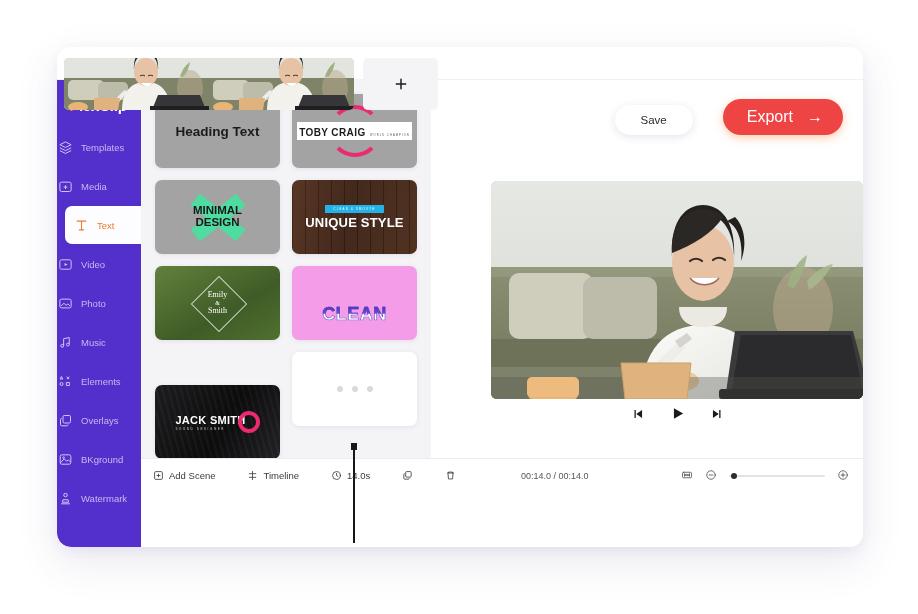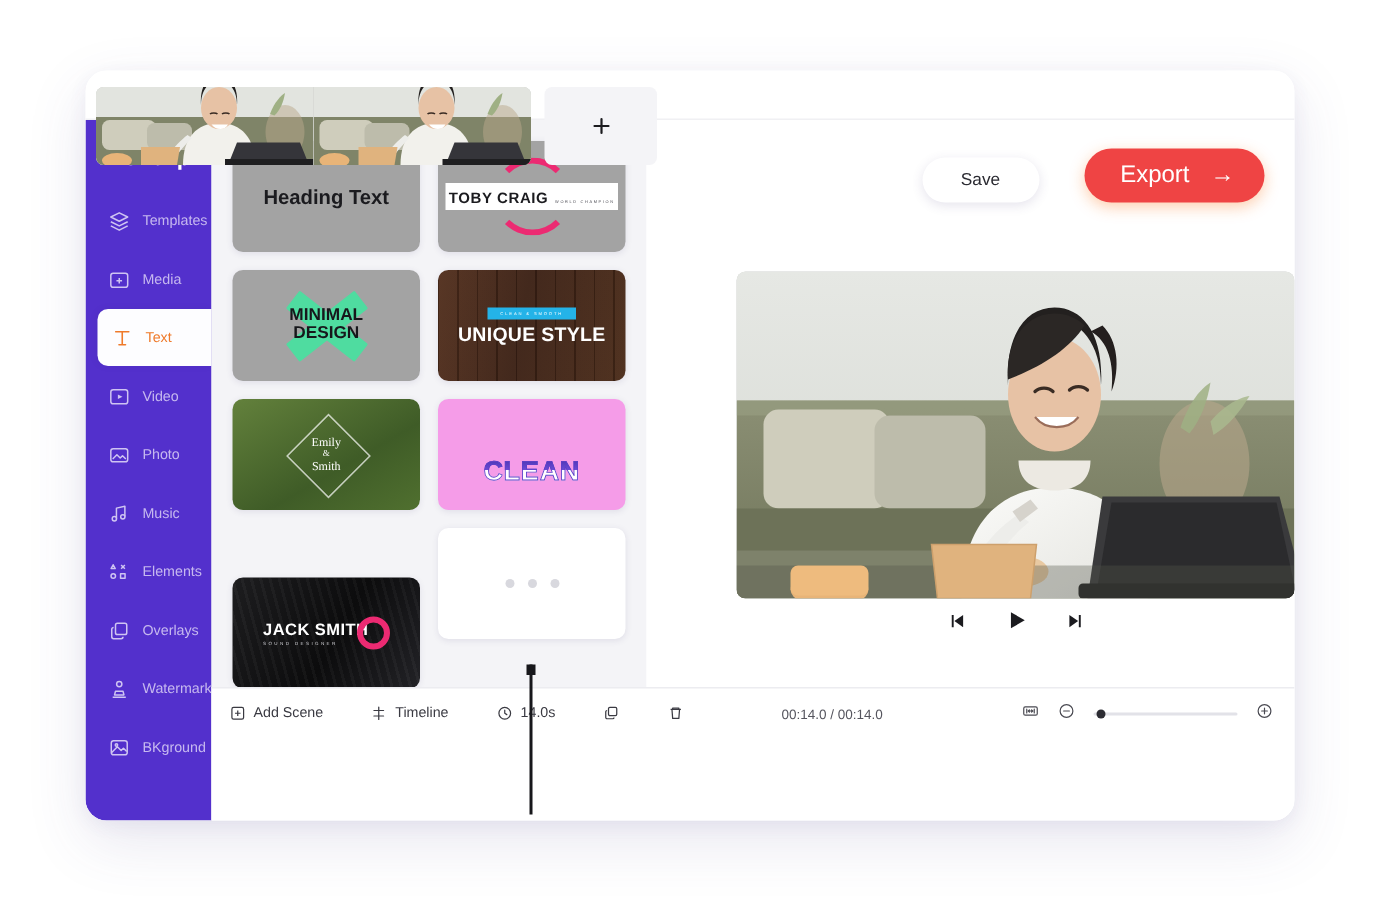--- a/index.html
+++ b/index.html
@@ -54,21 +54,20 @@
     position: absolute; left: 13px; top: 17px;
     font-size: 15px; font-weight: bold; color: #ffffff;
     letter-spacing: -.2px;
   }
   .logo .f { color: #ff7a2f; font-style: italic; }
   .nav { position: absolute; left: 0; top: 48px; width: 100%; }
   .nav-item {
     position: relative;
     height: 38px; margin-bottom: 1px;
     display: flex; align-items: center;
-    padding-left: 14px;
     color: #c6b8ef; font-size: 9.5px;
     cursor: pointer;
   }
   .nav-item .ic {
     width: 17px; height: 17px; margin-right: 7px;
     display: flex; align-items: center; justify-content: center;
     flex: 0 0 17px;
   }
   .nav-item .ic svg { display: block; }
   .nav-item.active {
@@ -388,37 +387,37 @@
                 <rect x="8" y="4" width="12" height="12" rx="2"></rect>
                   <path d="M16 18.5a2 2 0 0 1-2 2H6a2 2 0 0 1-2-2v-8a2 2 0 0 1 2-2"></path>
               </svg>
             </span>
             <span class="nav-label">Overlays</span>
           </div>
 
           <div class="nav-item">
             <span class="ic">
               <svg viewBox="0 0 24 24" width="15" height="15" fill="none" stroke="#cfc4f2" stroke-width="1.6" stroke-linejoin="round">
+                <rect x="3.5" y="4.5" width="17" height="15" rx="2.5"></rect>
+                  <path d="M4 17l6-6 4 4 2.5-2.5L20 16"></path>
+                  <circle cx="9" cy="9" r="1.3"></circle>
+              </svg>
+            </span>
+            <span class="nav-label">BKground</span>
+          </div>
+
+          <div class="nav-item">
+            <span class="ic">
+              <svg viewBox="0 0 24 24" width="15" height="15" fill="none" stroke="#cfc4f2" stroke-width="1.6" stroke-linejoin="round">
                 <circle cx="12" cy="6.5" r="2.8"></circle>
                   <path d="M8 14h8l1 4H7z"></path>
                   <path d="M5 20.5h14"></path>
               </svg>
             </span>
             <span class="nav-label">Watermark</span>
-          </div>
-
-          <div class="nav-item">
-            <span class="ic">
-              <svg viewBox="0 0 24 24" width="15" height="15" fill="none" stroke="#cfc4f2" stroke-width="1.6" stroke-linejoin="round">
-                <rect x="3.5" y="4.5" width="17" height="15" rx="2.5"></rect>
-                  <path d="M4 17l6-6 4 4 2.5-2.5L20 16"></path>
-                  <circle cx="9" cy="9" r="1.3"></circle>
-              </svg>
-            </span>
-            <span class="nav-label">BKground</span>
           </div>
 
         </div>
       </div>
 
       <div class="panel">
         <div class="cards">
 
           <div class="card c-heading">
             <span>Heading Text</span>

